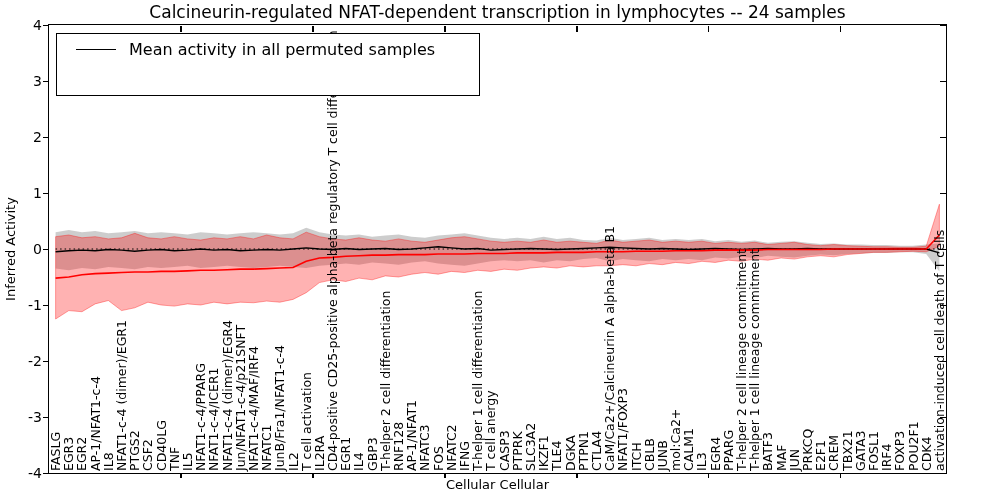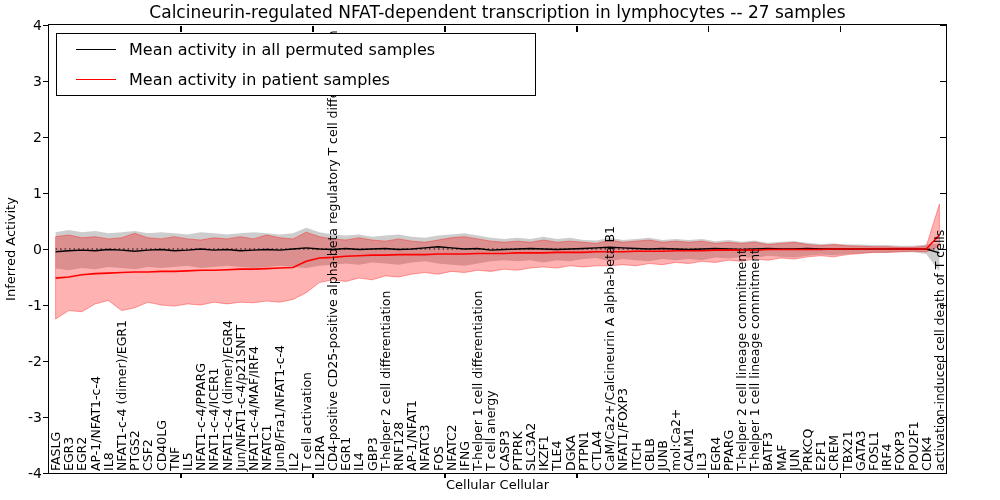--- a/index.html
+++ b/index.html
@@ -7,31 +7,31 @@
           font-family:"DejaVu Sans","Liberation Sans",sans-serif;color:#000;}
   #plot-border{position:absolute;border:1.5px solid #000;box-sizing:border-box;}
   #plot-canvas{position:absolute;}
   .title{position:absolute;text-align:center;font-size:17px;white-space:nowrap;}
   .xlabel{position:absolute;text-align:center;font-size:13px;}
   .ylabel{position:absolute;text-align:center;font-size:13px;transform:rotate(-90deg);transform-origin:center center;}
   .ytick-label{position:absolute;text-align:right;font-size:14px;line-height:16px;}
   .xtick-label{position:absolute;white-space:nowrap;font-size:12.5px;line-height:15px;height:15px;
                transform:rotate(-90deg);transform-origin:0 0;z-index:20;}
   .tickmark{position:absolute;background:#000;}
-  #legend{position:absolute;left:56px;top:33px;width:480px;height:63px;background:#fff;
+  #legend{position:absolute;left:56px;top:33px;width:424px;height:63px;background:#fff;
           border:1.6px solid #000;box-sizing:border-box;z-index:30;text-align:right;}
   .legend-row{display:flex;align-items:center;height:29px;margin-top:1px;}
   .legend-sample{display:inline-block;width:40px;height:0;border-top:1.6px solid #000;margin-left:19px;flex:0 0 auto;}
   .legend-text{font-size:16px;margin-left:13px;white-space:nowrap;}
 </style>
 </head>
 <body>
 
 <div id="figure">
-  <div class="title" style="left:49px;top:2px;width:897px;z-index:10;">Calcineurin-regulated NFAT-dependent transcription in lymphocytes -- 27 samples</div>
+  <div class="title" style="left:49px;top:2px;width:897px;z-index:10;">Calcineurin-regulated NFAT-dependent transcription in lymphocytes -- 24 samples</div>
 
   <div id="plot-border" style="left:48px;top:24px;width:899px;height:450px;"></div>
 
   <svg id="plot-canvas" width="897" height="448" viewBox="0 0 897 448" style="left:49px;top:25px;z-index:5;">
       <polygon points="6.595588235294118,207.2 19.786764705882355,204.96 32.97794117647059,207.2 46.169117647058826,206.07999999999998 59.36029411764706,208.32 72.55147058823529,207.2 85.74264705882354,206.07999999999998 98.93382352941177,208.32 112.125,207.2 125.31617647058823,208.32 138.50735294117646,209.44 151.6985294117647,207.2 164.88970588235296,208.32 178.0808823529412,209.44 191.27205882352942,208.32 204.46323529411765,207.2 217.65441176470588,208.32 230.84558823529412,209.44 244.03676470588235,208.32 257.2279411764706,202.72 270.41911764705884,207.2 283.6102941176471,209.44 296.8014705882353,210.56 309.99264705882354,209.44 323.18382352941177,211.68 336.375,210.56 349.56617647058823,209.44 362.75735294117646,211.68 375.9485294117647,212.8 389.1397058823529,210.56 402.33088235294116,209.44 415.5220588235294,208.32 428.7132352941177,210.56 441.9044117647059,212.8 455.09558823529414,213.92 468.2867647058824,212.8 481.4779411764706,213.92 494.66911764705884,211.68 507.8602941176471,213.92 521.0514705882352,212.8 534.2426470588235,215.04 547.4338235294118,215.6 560.625,212.8 573.8161764705883,215.04 587.0073529411765,213.92 600.1985294117648,212.8 613.3897058823529,215.04 626.5808823529412,213.92 639.7720588235294,215.04 652.9632352941177,213.92 666.1544117647059,216.16 679.3455882352941,215.04 692.5367647058823,216.72 705.7279411764706,215.6 718.9191176470588,217.84 732.1102941176471,216.72 745.3014705882354,216.16 758.4926470588235,217.84 771.6838235294118,218.96 784.875,218.4 798.0661764705883,219.52 811.2573529411765,219.52 824.4485294117648,220.08 837.6397058823529,220.08 850.8308823529412,220.64 864.0220588235294,220.64 877.2132352941177,219.52 890.4044117647059,218.4 890.4044117647059,246.4 877.2132352941177,229.04 864.0220588235294,227.36 850.8308823529412,227.36 837.6397058823529,227.92 824.4485294117648,227.92 811.2573529411765,228.48 798.0661764705883,229.04 784.875,230.16 771.6838235294118,229.6 758.4926470588235,230.72 745.3014705882354,232.4 732.1102941176471,231.84 718.9191176470588,230.72 705.7279411764706,232.96 692.5367647058823,231.84 679.3455882352941,233.52 666.1544117647059,232.4 652.9632352941177,235.2 639.7720588235294,234.08 626.5808823529412,235.2 613.3897058823529,234.08 600.1985294117648,236.32 587.0073529411765,235.2 573.8161764705883,234.08 560.625,236.32 547.4338235294118,232.96 534.2426470588235,234.08 521.0514705882352,236.32 507.8602941176471,235.2 494.66911764705884,237.44 481.4779411764706,235.2 468.2867647058824,236.32 455.09558823529414,235.2 441.9044117647059,236.32 428.7132352941177,238.56 415.5220588235294,240.8 402.33088235294116,239.68 389.1397058823529,238.56 375.9485294117647,236.32 362.75735294117646,237.44 349.56617647058823,239.68 336.375,238.56 323.18382352941177,237.44 309.99264705882354,239.68 296.8014705882353,238.56 283.6102941176471,239.68 270.41911764705884,240.8 257.2279411764706,243.04 244.03676470588235,241.92000000000002 230.84558823529412,240.8 217.65441176470588,241.92000000000002 204.46323529411765,243.04 191.27205882352942,241.92000000000002 178.0808823529412,240.8 164.88970588235296,241.92000000000002 151.6985294117647,243.04 138.50735294117646,240.8 125.31617647058823,241.92000000000002 112.125,243.04 98.93382352941177,241.92000000000002 85.74264705882354,244.16 72.55147058823529,243.04 59.36029411764706,241.92000000000002 46.169117647058826,244.16 32.97794117647059,243.04 19.786764705882355,245.28 6.595588235294118,243.6" fill="rgba(130,130,130,0.40)" stroke="none" stroke-width="1"></polygon>
       <polygon points="6.595588235294118,211.68 19.786764705882355,210 32.97794117647059,212.8 46.169117647058826,211.68 59.36029411764706,213.92 72.55147058823529,212.8 85.74264705882354,208.32 98.93382352941177,212.8 112.125,213.92 125.31617647058823,211.68 138.50735294117646,213.92 151.6985294117647,215.04 164.88970588235296,212.8 178.0808823529412,213.92 191.27205882352942,211.68 204.46323529411765,213.92 217.65441176470588,210 230.84558823529412,212.8 244.03676470588235,213.92 257.2279411764706,207.2 270.41911764705884,211.68 283.6102941176471,213.92 296.8014705882353,215.04 309.99264705882354,212.8 323.18382352941177,215.04 336.375,216.16 349.56617647058823,213.92 362.75735294117646,216.16 375.9485294117647,217.28 389.1397058823529,215.04 402.33088235294116,212.8 415.5220588235294,211.68 428.7132352941177,213.92 441.9044117647059,216.16 455.09558823529414,217.28 468.2867647058824,216.16 481.4779411764706,217.28 494.66911764705884,215.04 507.8602941176471,217.28 521.0514705882352,216.16 534.2426470588235,217.28 547.4338235294118,218.4 560.625,215.04 573.8161764705883,217.28 587.0073529411765,216.16 600.1985294117648,215.04 613.3897058823529,217.28 626.5808823529412,216.16 639.7720588235294,217.28 652.9632352941177,216.16 666.1544117647059,218.4 679.3455882352941,217.28 692.5367647058823,218.4 705.7279411764706,217.28 718.9191176470588,219.52 732.1102941176471,218.4 745.3014705882354,217.28 758.4926470588235,219.52 771.6838235294118,220.64 784.875,219.52 798.0661764705883,220.64 811.2573529411765,221.2 824.4485294117648,221.76 837.6397058823529,221.76 850.8308823529412,222.32 864.0220588235294,222.32 877.2132352941177,221.2 890.4044117647059,179.2 890.4044117647059,221.2 877.2132352941177,226.8 864.0220588235294,226.24 850.8308823529412,226.8 837.6397058823529,227.36 824.4485294117648,227.36 811.2573529411765,228.48 798.0661764705883,229.6 784.875,231.84 771.6838235294118,230.72 758.4926470588235,231.84 745.3014705882354,234.08 732.1102941176471,232.96 718.9191176470588,235.2 705.7279411764706,234.08 692.5367647058823,236.32 679.3455882352941,235.2 666.1544117647059,237.44 652.9632352941177,236.32 639.7720588235294,238.56 626.5808823529412,237.44 613.3897058823529,239.68 600.1985294117648,238.56 587.0073529411765,240.8 573.8161764705883,239.68 560.625,240.8 547.4338235294118,240.8 534.2426470588235,241.92000000000002 521.0514705882352,240.8 507.8602941176471,243.04 494.66911764705884,241.92000000000002 481.4779411764706,243.04 468.2867647058824,245.28 455.09558823529414,244.16 441.9044117647059,246.4 428.7132352941177,245.28 415.5220588235294,247.52 402.33088235294116,246.4 389.1397058823529,249.2 375.9485294117647,247.52 362.75735294117646,249.2 349.56617647058823,252 336.375,250.88 323.18382352941177,254.8 309.99264705882354,253.12 296.8014705882353,256.48 283.6102941176471,254.8 270.41911764705884,257.6 257.2279411764706,267.68 244.03676470588235,274.4 230.84558823529412,277.2 217.65441176470588,276.08 204.46323529411765,277.76 191.27205882352942,277.2 178.0808823529412,278.88 164.88970588235296,277.2 151.6985294117647,280 138.50735294117646,278.88 125.31617647058823,281.12 112.125,280 98.93382352941177,277.2 85.74264705882354,282.8 72.55147058823529,285.6 59.36029411764706,275.52 46.169117647058826,278.88 32.97794117647059,286.72 19.786764705882355,285.6 6.595588235294118,294" fill="rgba(255,0,0,0.30)" stroke="rgba(255,0,0,0.35)" stroke-width="1"></polygon>
       <polyline points="6.595588235294118,224 19.786764705882355,224 32.97794117647059,224 46.169117647058826,224 59.36029411764706,224 72.55147058823529,224 85.74264705882354,224 98.93382352941177,224 112.125,224 125.31617647058823,224 138.50735294117646,224 151.6985294117647,224 164.88970588235296,224 178.0808823529412,224 191.27205882352942,224 204.46323529411765,224 217.65441176470588,224 230.84558823529412,224 244.03676470588235,224 257.2279411764706,224 270.41911764705884,224 283.6102941176471,224 296.8014705882353,224 309.99264705882354,224 323.18382352941177,224 336.375,224 349.56617647058823,224 362.75735294117646,224 375.9485294117647,224 389.1397058823529,224 402.33088235294116,224 415.5220588235294,224 428.7132352941177,224 441.9044117647059,224 455.09558823529414,224 468.2867647058824,224 481.4779411764706,224 494.66911764705884,224 507.8602941176471,224 521.0514705882352,224 534.2426470588235,224 547.4338235294118,224 560.625,224 573.8161764705883,224 587.0073529411765,224 600.1985294117648,224 613.3897058823529,224 626.5808823529412,224 639.7720588235294,224 652.9632352941177,224 666.1544117647059,224 679.3455882352941,224 692.5367647058823,224 705.7279411764706,224 718.9191176470588,224 732.1102941176471,224 745.3014705882354,224 758.4926470588235,224 771.6838235294118,224 784.875,224 798.0661764705883,224 811.2573529411765,224 824.4485294117648,224 837.6397058823529,224 850.8308823529412,224 864.0220588235294,224 877.2132352941177,224 890.4044117647059,224" fill="none" stroke="#000000" stroke-width="1" stroke-dasharray="1.5,3"></polyline>
       <polyline points="6.595588235294118,226.8 19.786764705882355,225.68 32.97794117647059,225.12 46.169117647058826,225.68 59.36029411764706,224.56 72.55147058823529,225.12 85.74264705882354,226.24 98.93382352941177,225.12 112.125,224.56 125.31617647058823,225.68 138.50735294117646,225.12 151.6985294117647,224 164.88970588235296,225.12 178.0808823529412,224.56 191.27205882352942,225.68 204.46323529411765,225.12 217.65441176470588,224.56 230.84558823529412,225.12 244.03676470588235,224 257.2279411764706,222.88 270.41911764705884,224 283.6102941176471,224.56 296.8014705882353,223.44 309.99264705882354,224.56 323.18382352941177,224 336.375,223.44 349.56617647058823,224.56 362.75735294117646,224 375.9485294117647,222.88 389.1397058823529,221.76 402.33088235294116,222.88 415.5220588235294,224 428.7132352941177,223.44 441.9044117647059,225.12 455.09558823529414,224.56 468.2867647058824,224 481.4779411764706,223.44 494.66911764705884,224 507.8602941176471,224.56 521.0514705882352,224 534.2426470588235,223.44 547.4338235294118,222.88 560.625,222.32 573.8161764705883,222.88 587.0073529411765,223.44 600.1985294117648,224 613.3897058823529,223.44 626.5808823529412,224 639.7720588235294,224.56 652.9632352941177,224 666.1544117647059,223.44 679.3455882352941,224 692.5367647058823,224.56 705.7279411764706,224 718.9191176470588,223.44 732.1102941176471,224 745.3014705882354,224 758.4926470588235,223.44 771.6838235294118,224 784.875,224 798.0661764705883,224 811.2573529411765,224 824.4485294117648,224 837.6397058823529,224 850.8308823529412,224 864.0220588235294,224 877.2132352941177,224 890.4044117647059,227.92" fill="none" stroke="#000000" stroke-width="1.4"></polyline>
       <polyline points="6.595588235294118,253.12 19.786764705882355,252 32.97794117647059,249.76 46.169117647058826,248.64 59.36029411764706,248.07999999999998 72.55147058823529,247.52 85.74264705882354,246.96 98.93382352941177,246.96 112.125,246.4 125.31617647058823,246.4 138.50735294117646,245.84 151.6985294117647,245.28 164.88970588235296,245.28 178.0808823529412,244.72 191.27205882352942,244.16 204.46323529411765,244.16 217.65441176470588,243.6 230.84558823529412,243.04 244.03676470588235,242.48 257.2279411764706,236.32 270.41911764705884,232.96 283.6102941176471,232.4 296.8014705882353,231.28 309.99264705882354,230.72 323.18382352941177,230.16 336.375,230.16 349.56617647058823,229.6 362.75735294117646,229.6 375.9485294117647,229.6 389.1397058823529,229.04 402.33088235294116,229.04 415.5220588235294,229.04 428.7132352941177,228.48 441.9044117647059,228.48 455.09558823529414,228.48 468.2867647058824,227.92 481.4779411764706,227.92 494.66911764705884,227.92 507.8602941176471,227.36 521.0514705882352,227.36 534.2426470588235,227.36 547.4338235294118,226.8 560.625,226.8 573.8161764705883,226.8 587.0073529411765,226.24 600.1985294117648,226.24 613.3897058823529,226.24 626.5808823529412,225.68 639.7720588235294,225.68 652.9632352941177,225.68 666.1544117647059,225.12 679.3455882352941,225.12 692.5367647058823,225.12 705.7279411764706,225.12 718.9191176470588,224.56 732.1102941176471,224.56 745.3014705882354,224.56 758.4926470588235,224.56 771.6838235294118,224.56 784.875,224 798.0661764705883,224 811.2573529411765,224 824.4485294117648,224 837.6397058823529,224 850.8308823529412,224 864.0220588235294,224 877.2132352941177,224 890.4044117647059,210" fill="none" stroke="#ff0000" stroke-width="1.6"></polyline>
     </svg>
@@ -151,18 +151,14 @@
     </div>
 
   <div class="ylabel" style="left:-138px;top:240px;width:300px;height:18px;">Inferred Activity</div>
   <div class="xlabel" style="left:49px;top:477px;width:897px;">Cellular Cellular</div>
 
   <div id="legend">
     <div class="legend-row">
       <span class="legend-sample" style="border-top-color: rgb(0, 0, 0);"></span>
       <span class="legend-text">Mean activity in all permuted samples</span>
     </div>
-    <div class="legend-row">
-      <span class="legend-sample" style="border-top-color: rgb(255, 0, 0);"></span>
-      <span class="legend-text">Mean activity in patient samples</span>
-    </div>
   </div>
 </div>
 
 </body></html>

